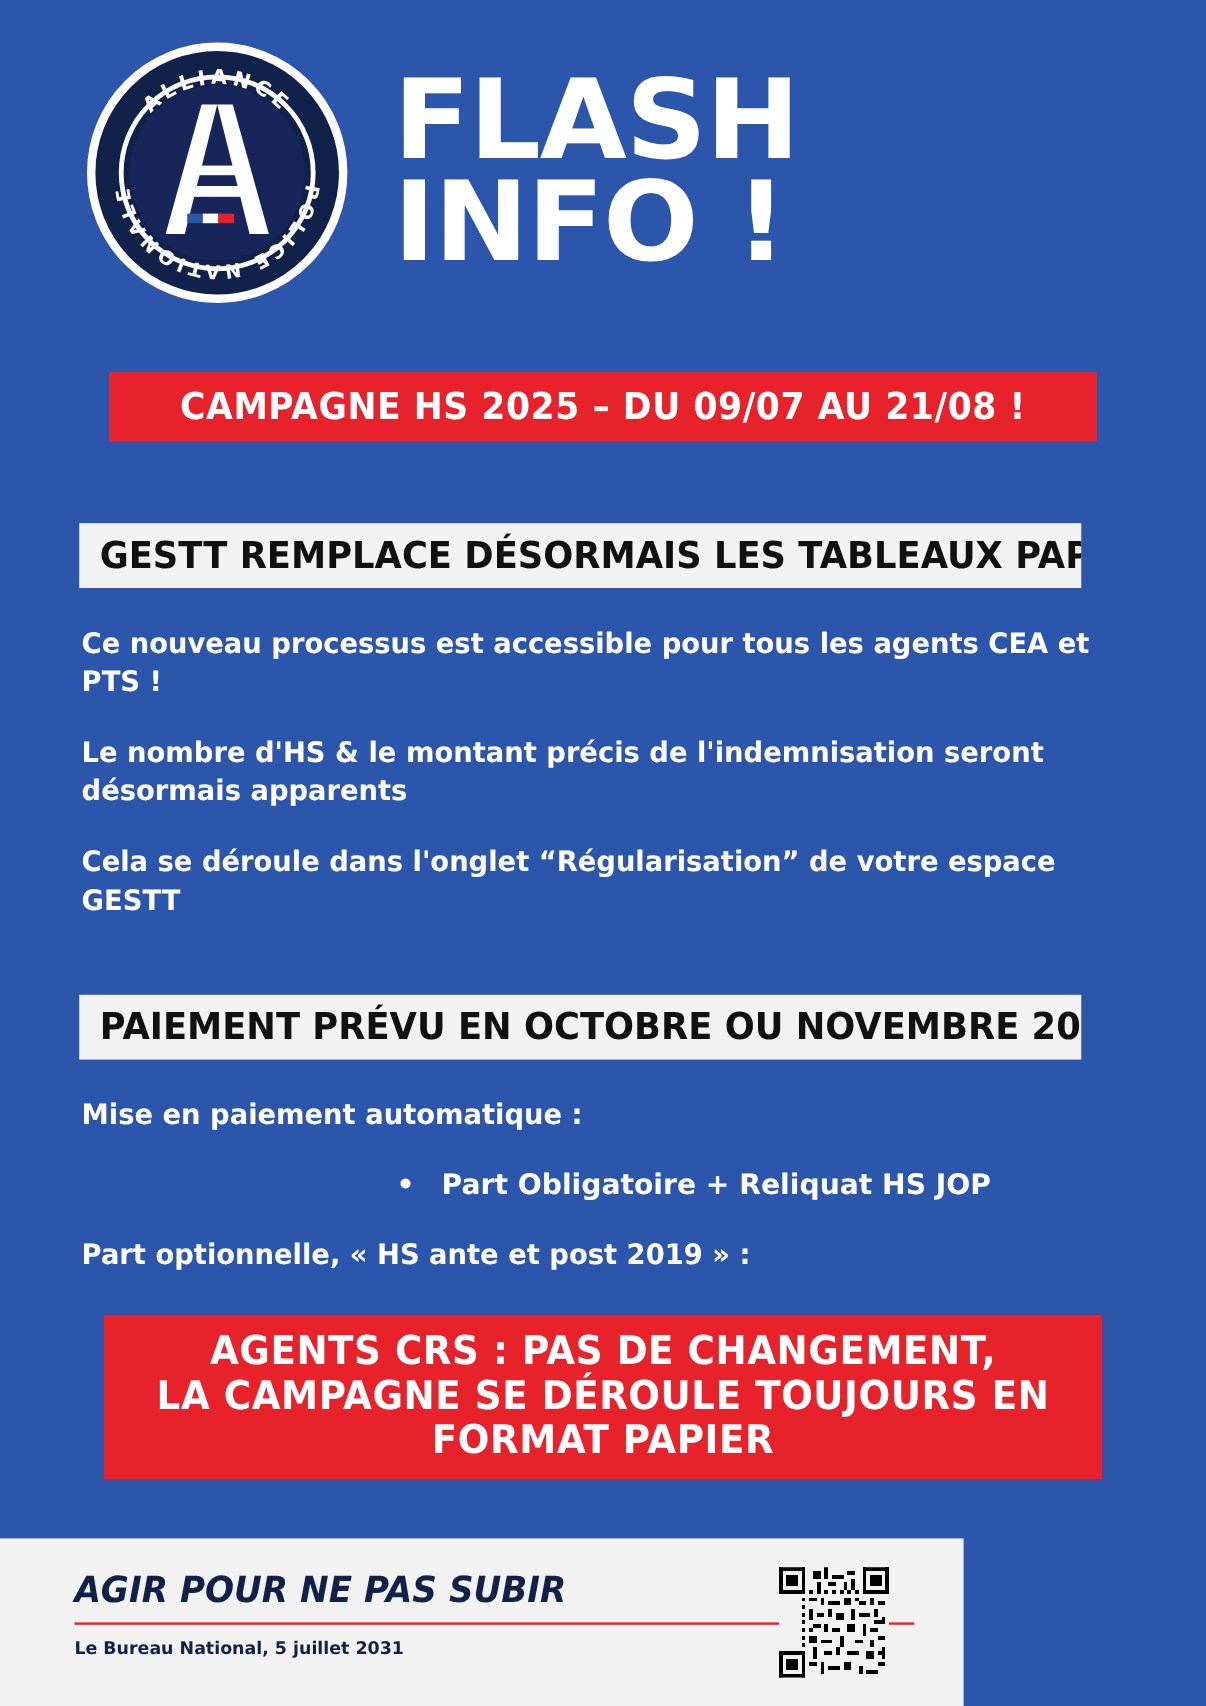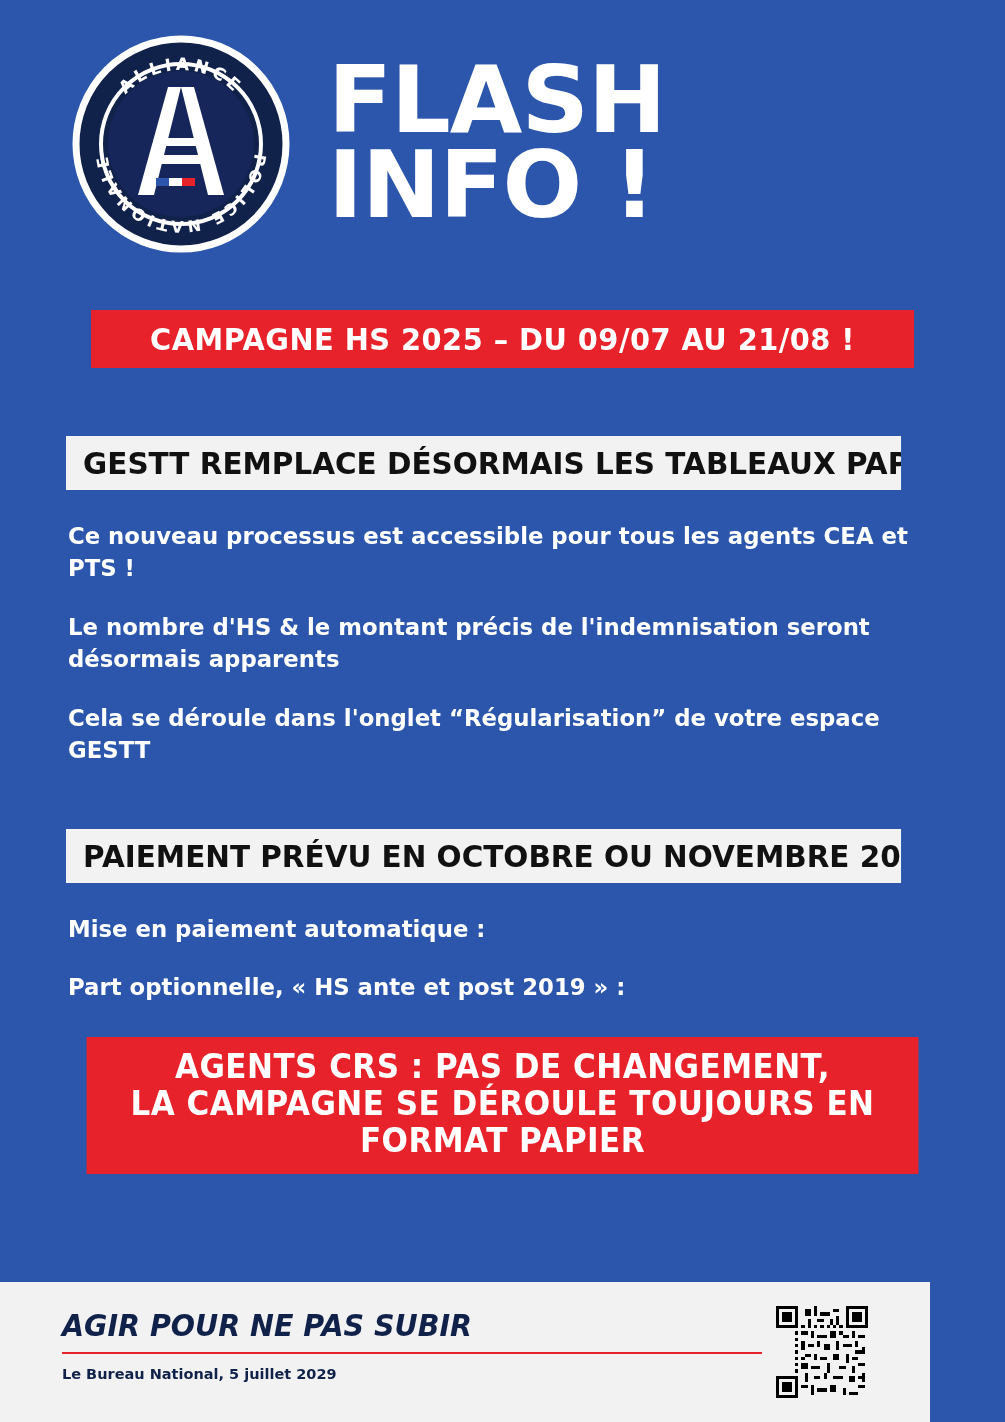--- a/index.html
+++ b/index.html
@@ -127,21 +127,21 @@
   .bullet-indent {
     padding-left: 300px;
     text-indent: -300px;
   }
 
   
   .footer {
     position: absolute;
     left: 0;
     bottom: 0;
-    width: 930px;
+    width: 803px;
     height: 140px;
     background: #f2f2f2;
     box-sizing: border-box;
   }
   .footer-slogan {
     position: absolute;
     left: 62px;
     top: 26px;
     color: #11224a;
     font-family: "DejaVu Sans", sans-serif;
@@ -222,33 +222,36 @@
   <div class="red-band band-campagne">CAMPAGNE HS 2025 – DU 09/07 AU 21/08 !</div>
 
   <div class="section-heading sh-1">GESTT REMPLACE DÉSORMAIS LES TABLEAUX PAPIER</div>
   <div class="para first">Ce nouveau processus est accessible pour tous les agents CEA et PTS !</div>
   <div class="para">Le nombre d'HS &amp; le montant précis de l'indemnisation seront désormais apparents</div>
   <div class="para">Cela se déroule dans l'onglet “Régularisation” de votre espace GESTT</div>
 
   <div class="section-heading sh-2">PAIEMENT PRÉVU EN OCTOBRE OU NOVEMBRE 2025</div>
   <div class="para first">Mise en paiement automatique :</div>
 
+  <div class="bullet-line">
+    <span class="dot">•</span><span>Part Obligatoire + Reliquat HS JOP</span>
+  </div>
 
   <div class="para">Part optionnelle, « HS ante et post 2019 » :</div>
 
 
   <div class="red-band band-crs">
     <span>AGENTS CRS : PAS DE CHANGEMENT,</span>
     <span class="l2">LA CAMPAGNE SE DÉROULE TOUJOURS EN FORMAT PAPIER</span>
   </div>
 
   <div class="footer">
     <div class="footer-slogan">AGIR POUR NE PAS SUBIR</div>
     <div class="footer-rule"></div>
-    <div class="footer-sub">Le Bureau National, 5 juillet 2029</div>
+    <div class="footer-sub">Le Bureau National, 5 juillet 2031</div>
     <div class="qr">
       <svg width="92" height="92" viewBox="0 0 29 29" shape-rendering="crispEdges" xmlns="http://www.w3.org/2000/svg">
         <rect width="29" height="29" fill="#f2f2f2"></rect>
         <g fill="#000000">
 
           <rect x="0" y="0" width="7" height="1"></rect>
             <rect x="0" y="6" width="7" height="1"></rect>
           <rect x="0" y="0" width="1" height="7"></rect>
             <rect x="6" y="0" width="1" height="7"></rect>
           <rect x="2" y="2" width="3" height="3"></rect>

